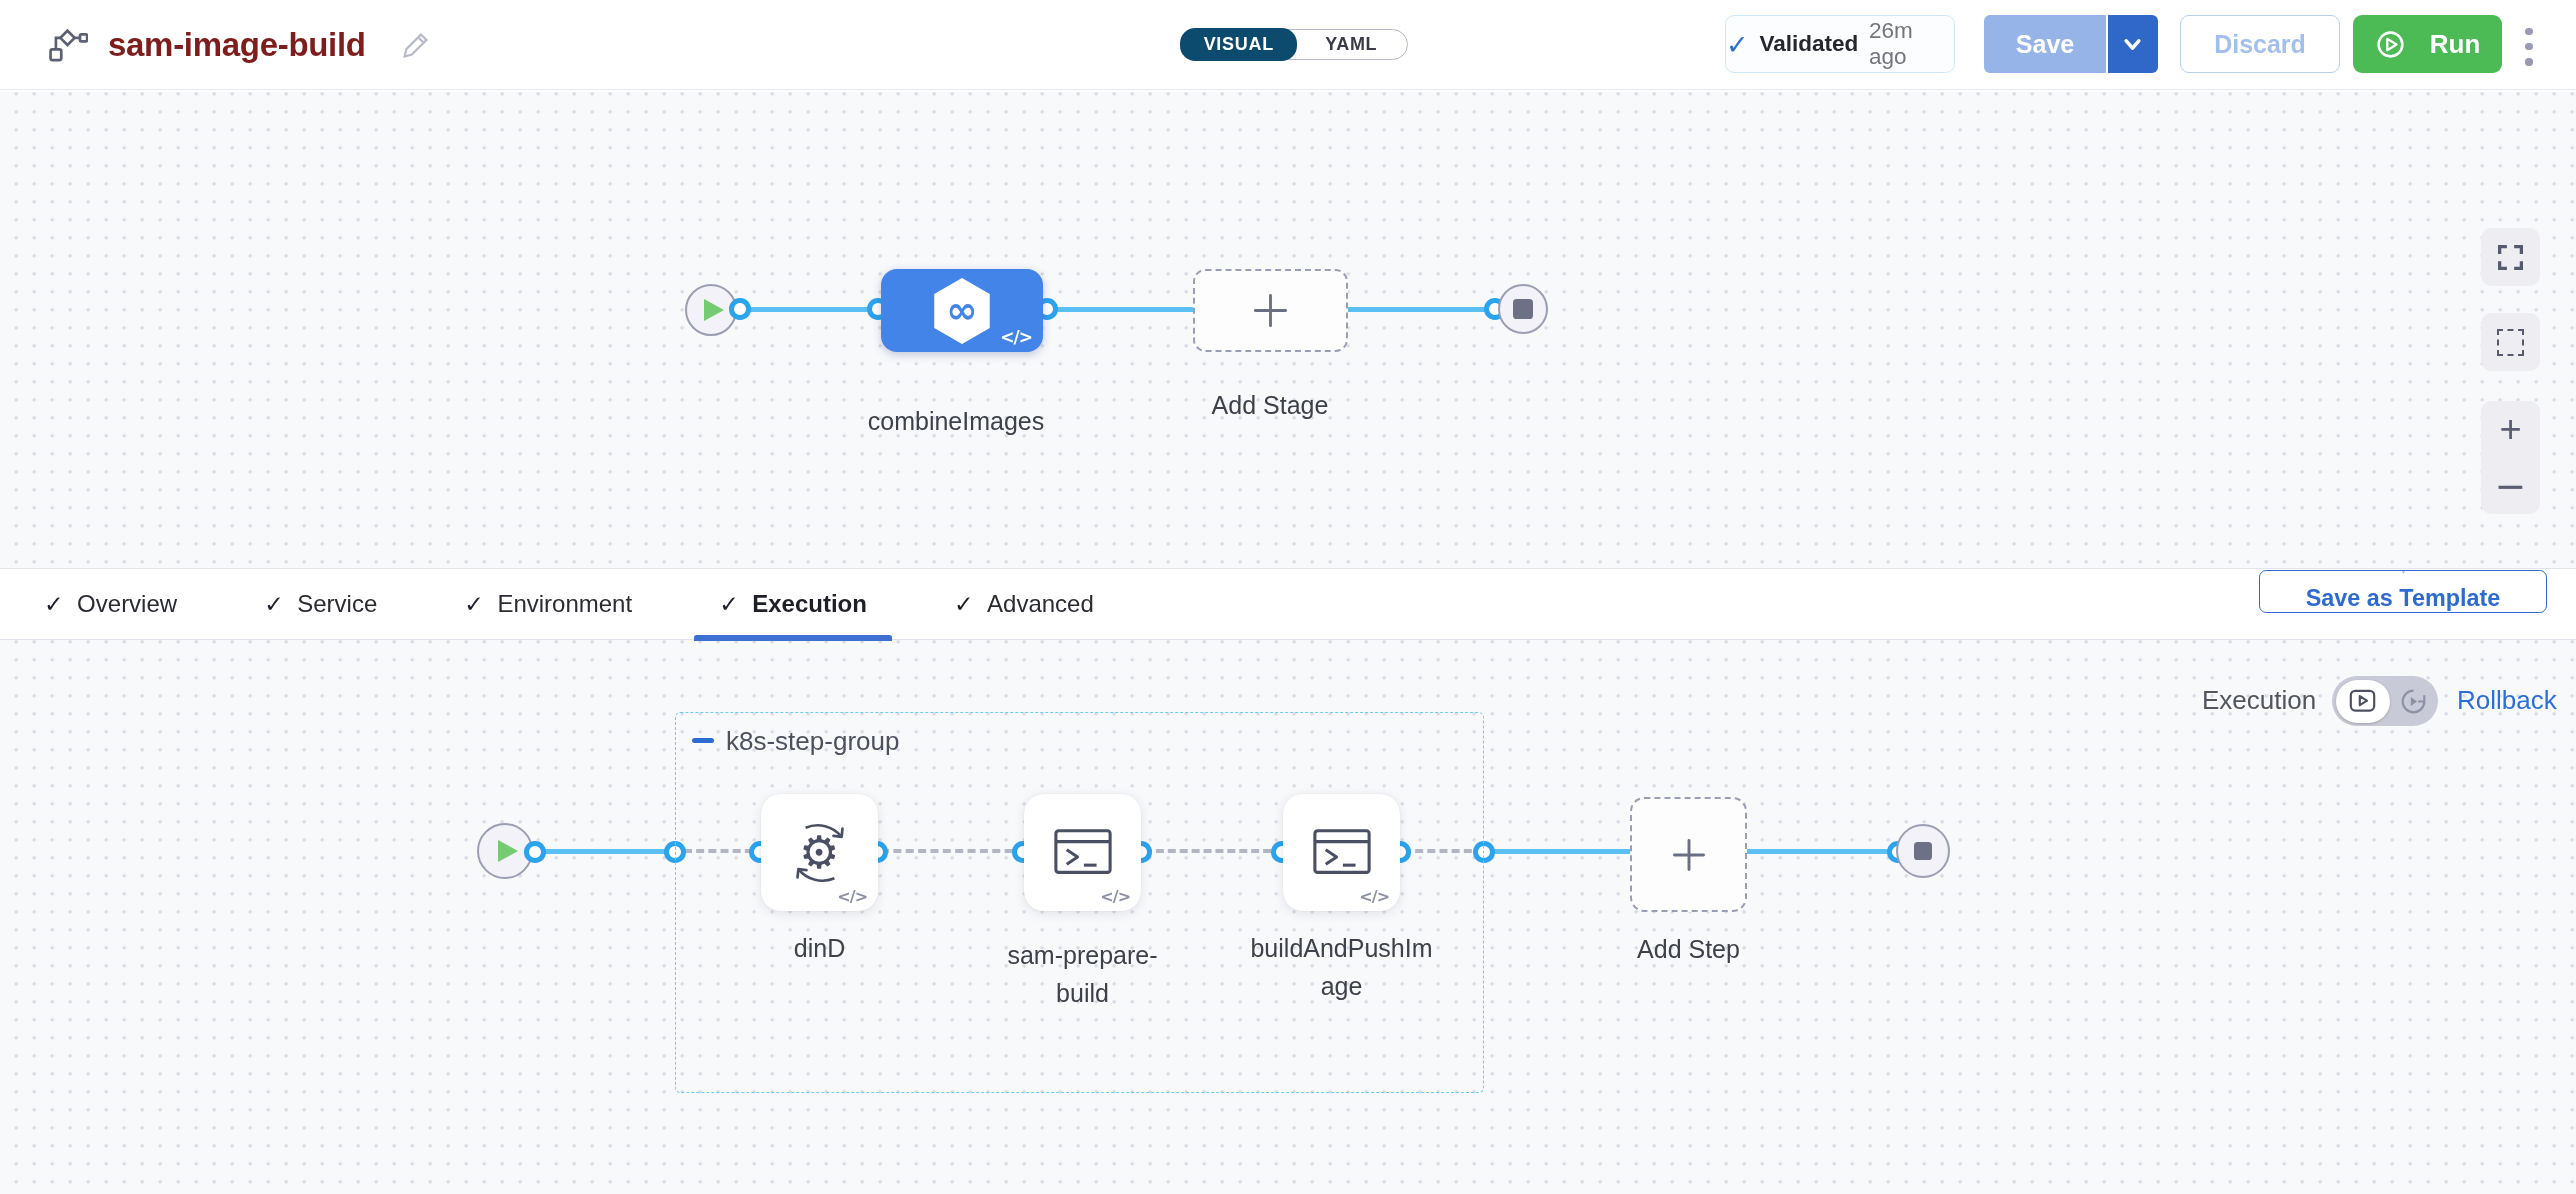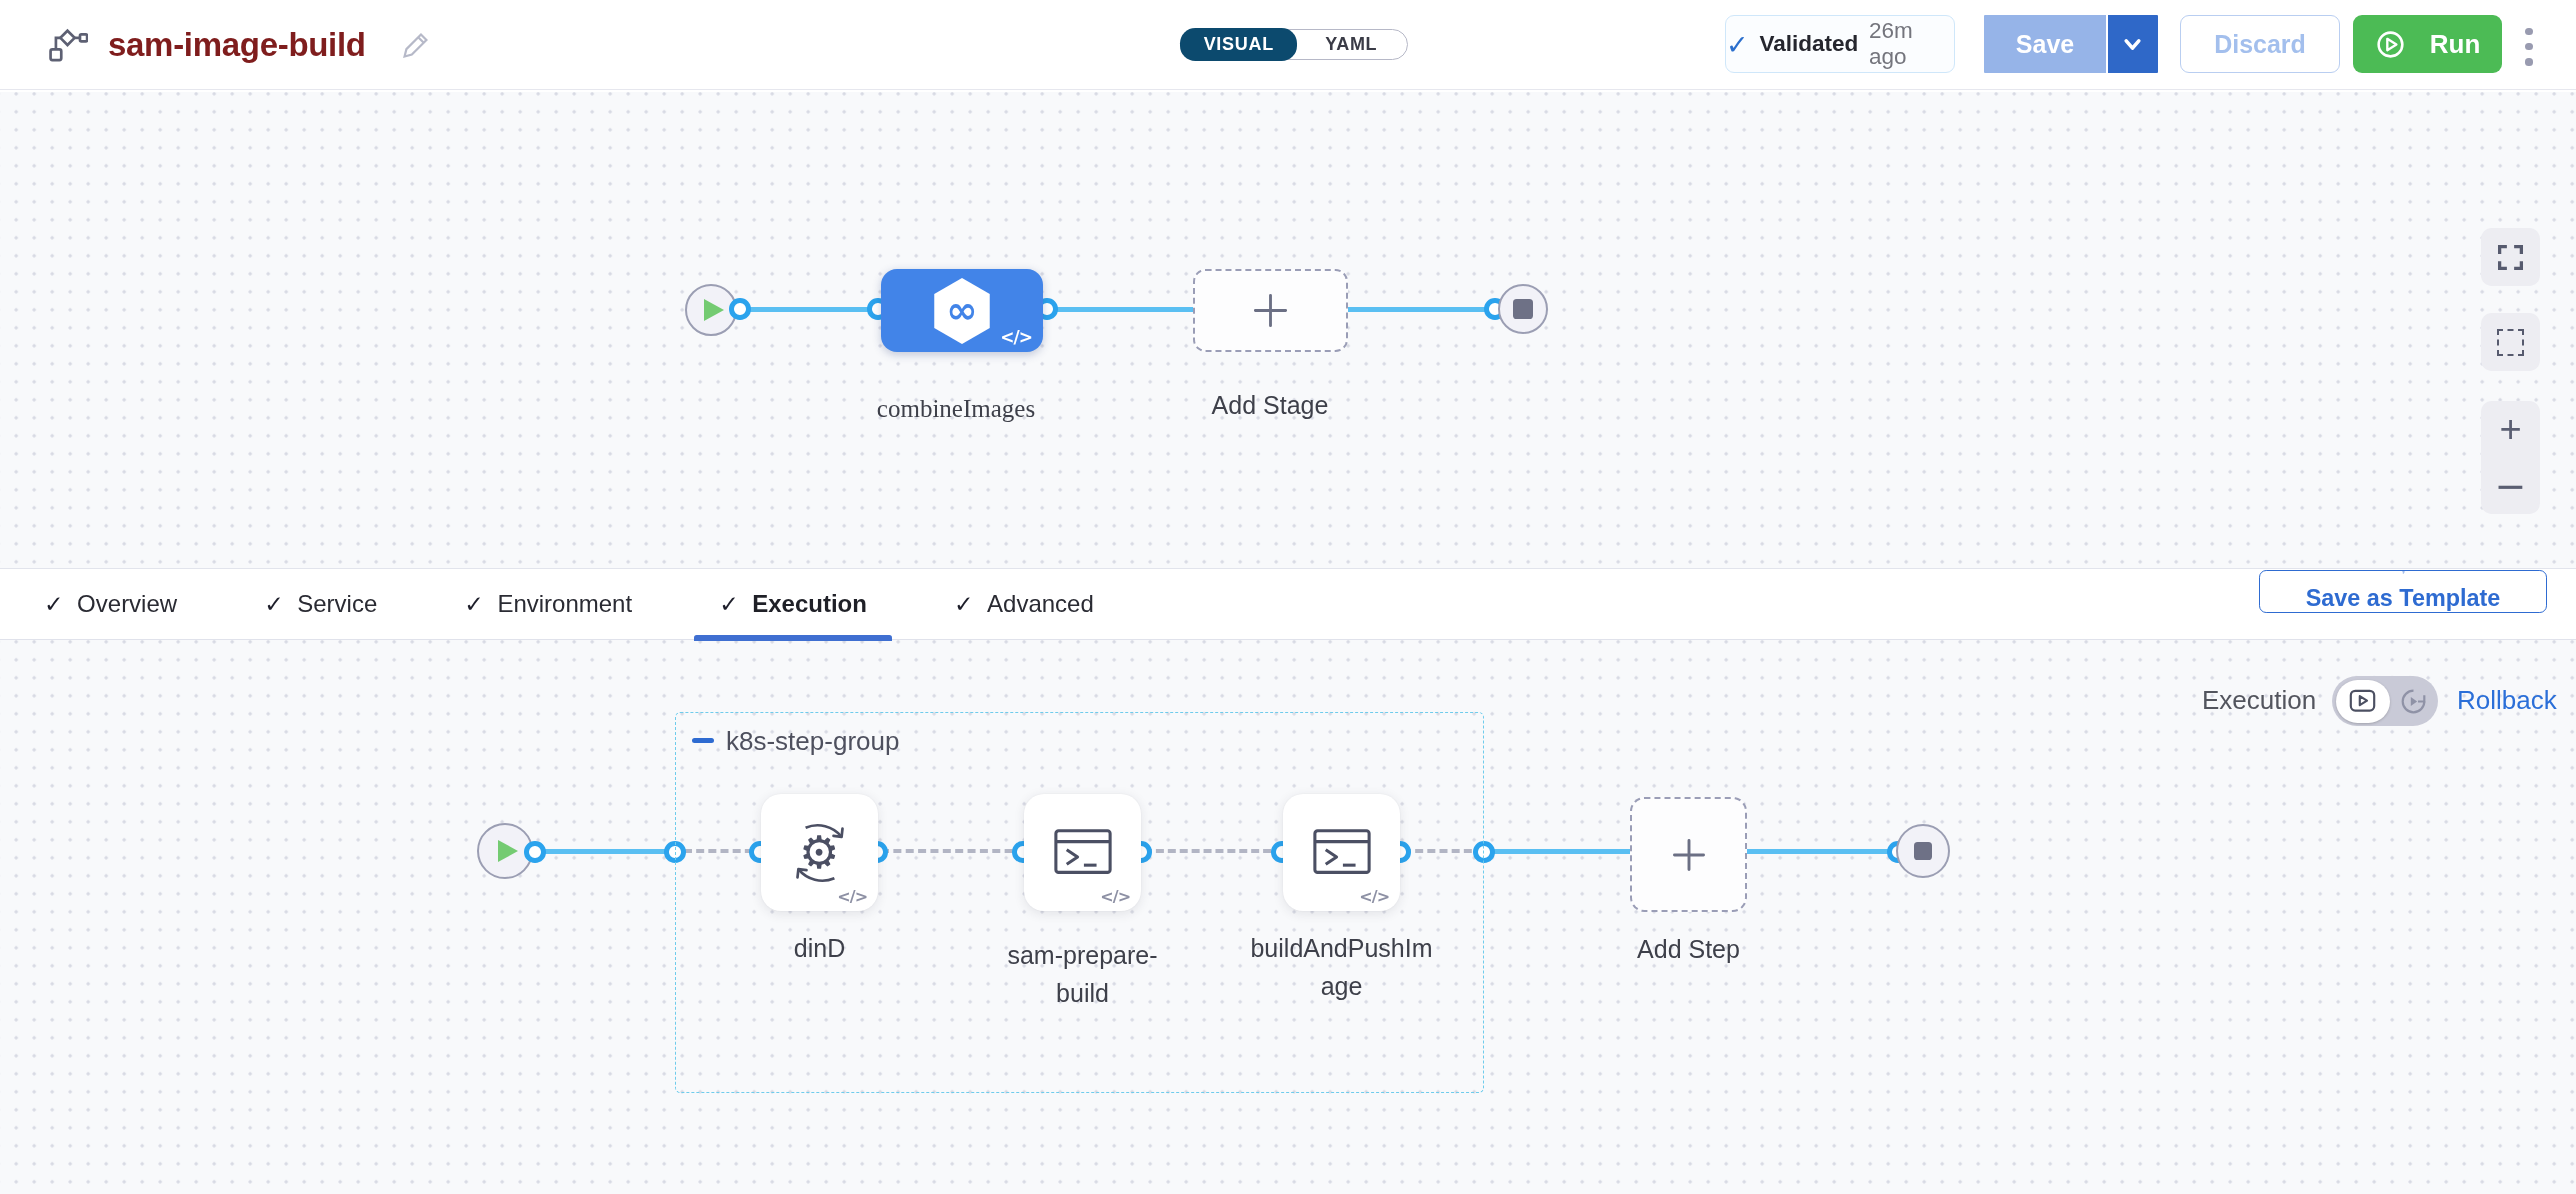--- a/index.html
+++ b/index.html
@@ -20,21 +20,21 @@
               font-size:18px; font-weight:700; letter-spacing:0.7px; color:#3a3b46; cursor:pointer; }
   .mode-seg.active { background:#0c4a6e; color:#fff; border-radius:15.3px; margin:-1.8px; flex:1.05; }
 
   .validated { position:absolute; left:1725px; top:15.3px; width:230px; height:58px;
                border:1.8px solid #cfe7fa; background:#fbfdff; border-radius:9px;
                display:flex; align-items:center; justify-content:center; gap:10.8px; cursor:pointer; }
   .validated .chk { color:#2b6fcd; font-size:27px; font-weight:700; }
   .validated .vlab { font-size:22.5px; font-weight:700; color:#25262e; }
   .validated .vtime { font-size:22.5px; color:#74757d; }
 
-  .save-split { position:absolute; left:1984px; top:15.3px; height:58px; display:flex; border-radius:1px; overflow:hidden; }
+  .save-split { position:absolute; left:1984px; top:15.3px; height:58px; display:flex; border-radius:6px; overflow:hidden; }
   .save-main { width:122px; background:#96b4e8; color:#fff; font-size:25px; font-weight:700;
                display:flex; align-items:center; justify-content:center; cursor:pointer; }
   .save-div { width:1.8px; background:#fff; }
   .save-chev { width:50px; background:#2f68c8; display:flex; align-items:center; justify-content:center; cursor:pointer; }
 
   .discard-btn { position:absolute; left:2180px; top:15.3px; width:160px; height:58px;
                  border:1.8px solid #b9cef1; border-radius:9px; background:#fff; color:#a3bfed;
                  font-size:25px; font-weight:700; display:flex; align-items:center; justify-content:center; cursor:pointer; }
   .run-btn { position:absolute; left:2353px; top:15.3px; width:149px; height:58px; background:#4cbb55;
              border-radius:9px; color:#fff; font-size:26px; font-weight:700;
@@ -203,21 +203,21 @@
   <div class="add-box" style="left:1193px; top:177px; width:155px; height:83px;">
     <svg width="41" height="41" viewBox="0 0 46 46">
       <path d="M23 6 V40 M6 23 H40" stroke="#6b6f84" stroke-width="3.2" stroke-linecap="round"></path>
     </svg>
   </div>
 
   <div class="node-circle" style="left:1498px; top:192px; width:50px; height:50px;">
     <div class="stop-sq"></div>
   </div>
 
-  <div class="node-label" style="left:848px; top:298px; width:216px;font-family:Liberation Serif, serif;">combineImages</div>
+  <div class="node-label" style="left:848px; top:310px; width:216px;">combineImages</div>
   <div class="node-label" style="left:1162px; top:294px; width:216px;">Add Stage</div>
 
   <div class="ctl-btn" style="top:136px;">
     <svg width="29" height="29" viewBox="0 0 32 32" fill="none" stroke="#565a6e" stroke-width="3.6">
       <path d="M4 12 V4 H12"></path>
         <path d="M20 4 H28 V12"></path>
         <path d="M28 20 V28 H20"></path>
         <path d="M12 28 H4 V20"></path>
     </svg>
   </div>

